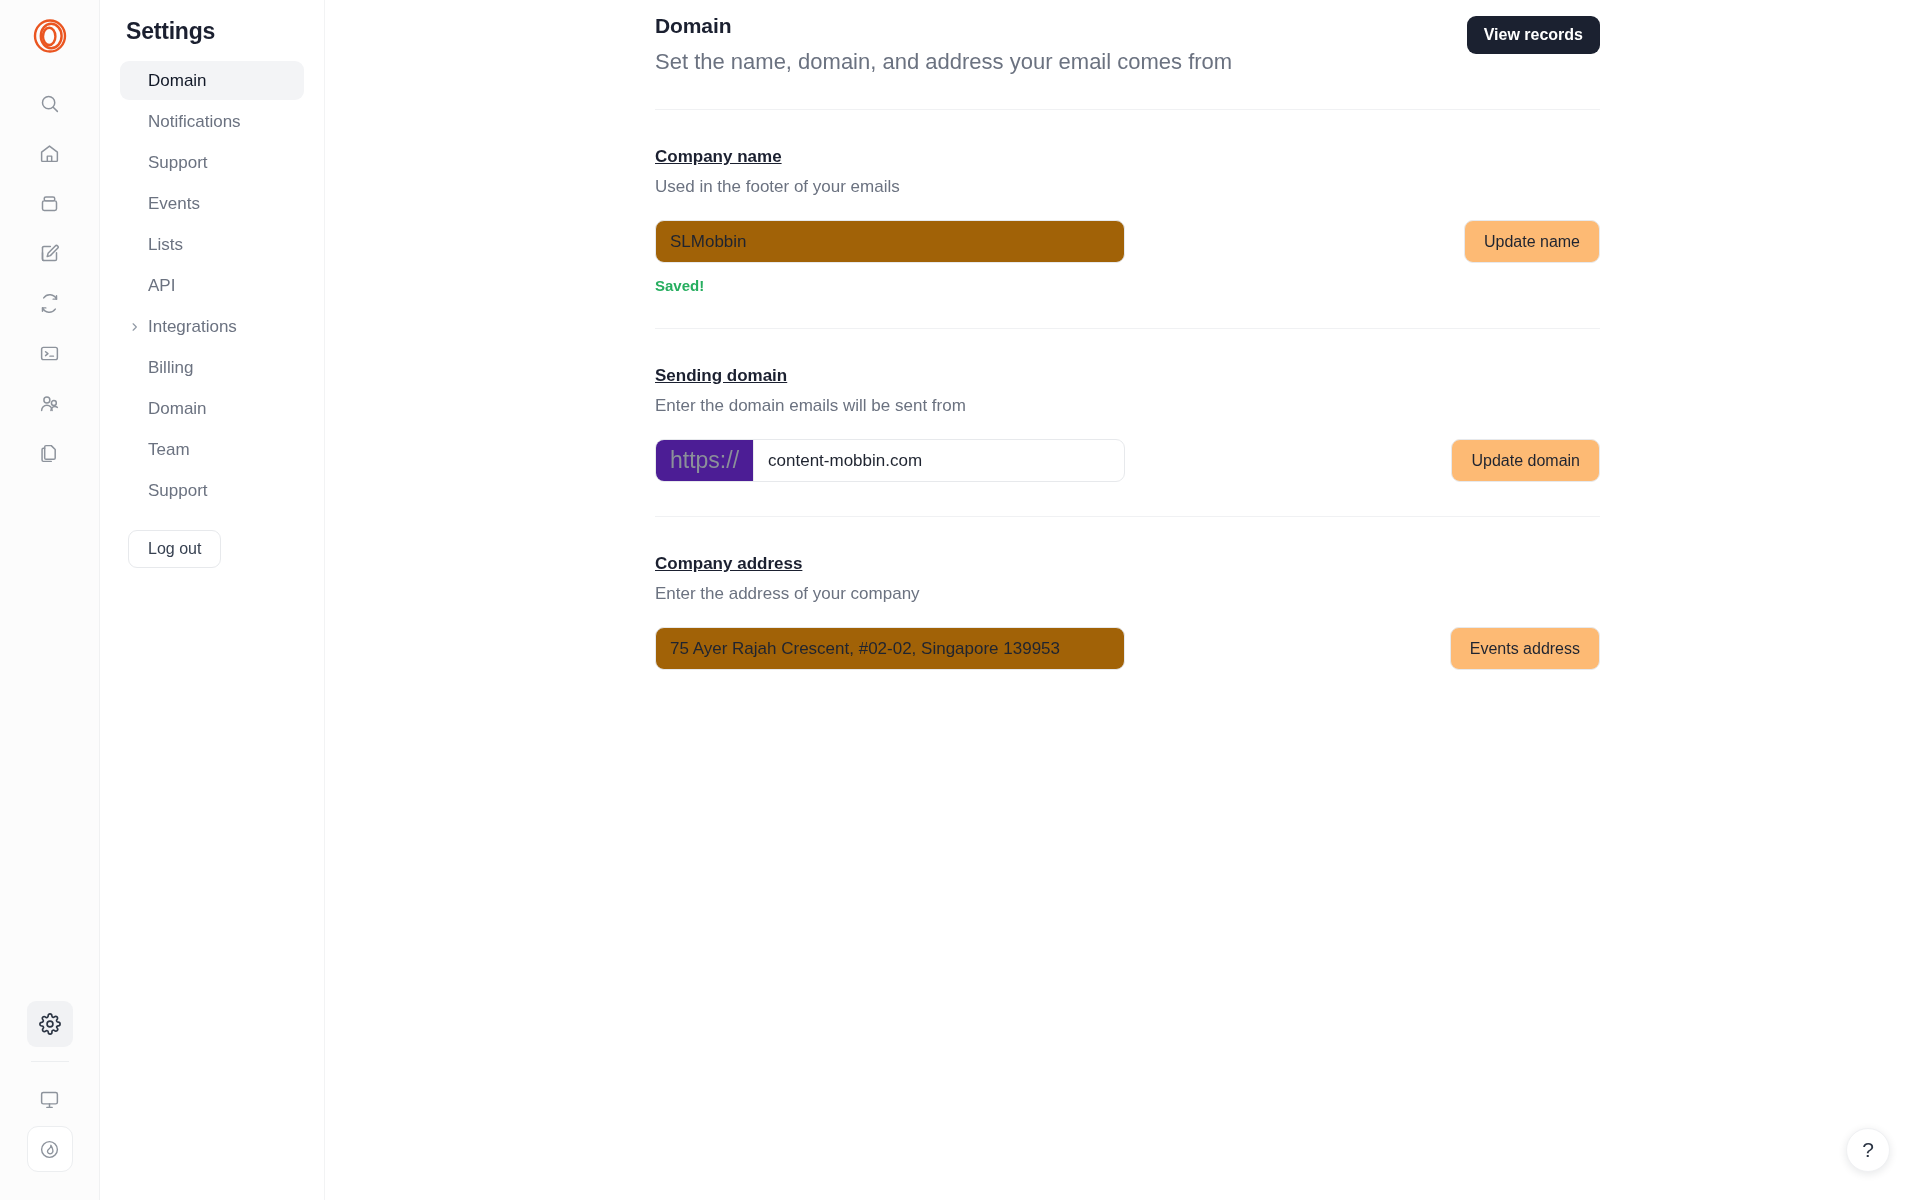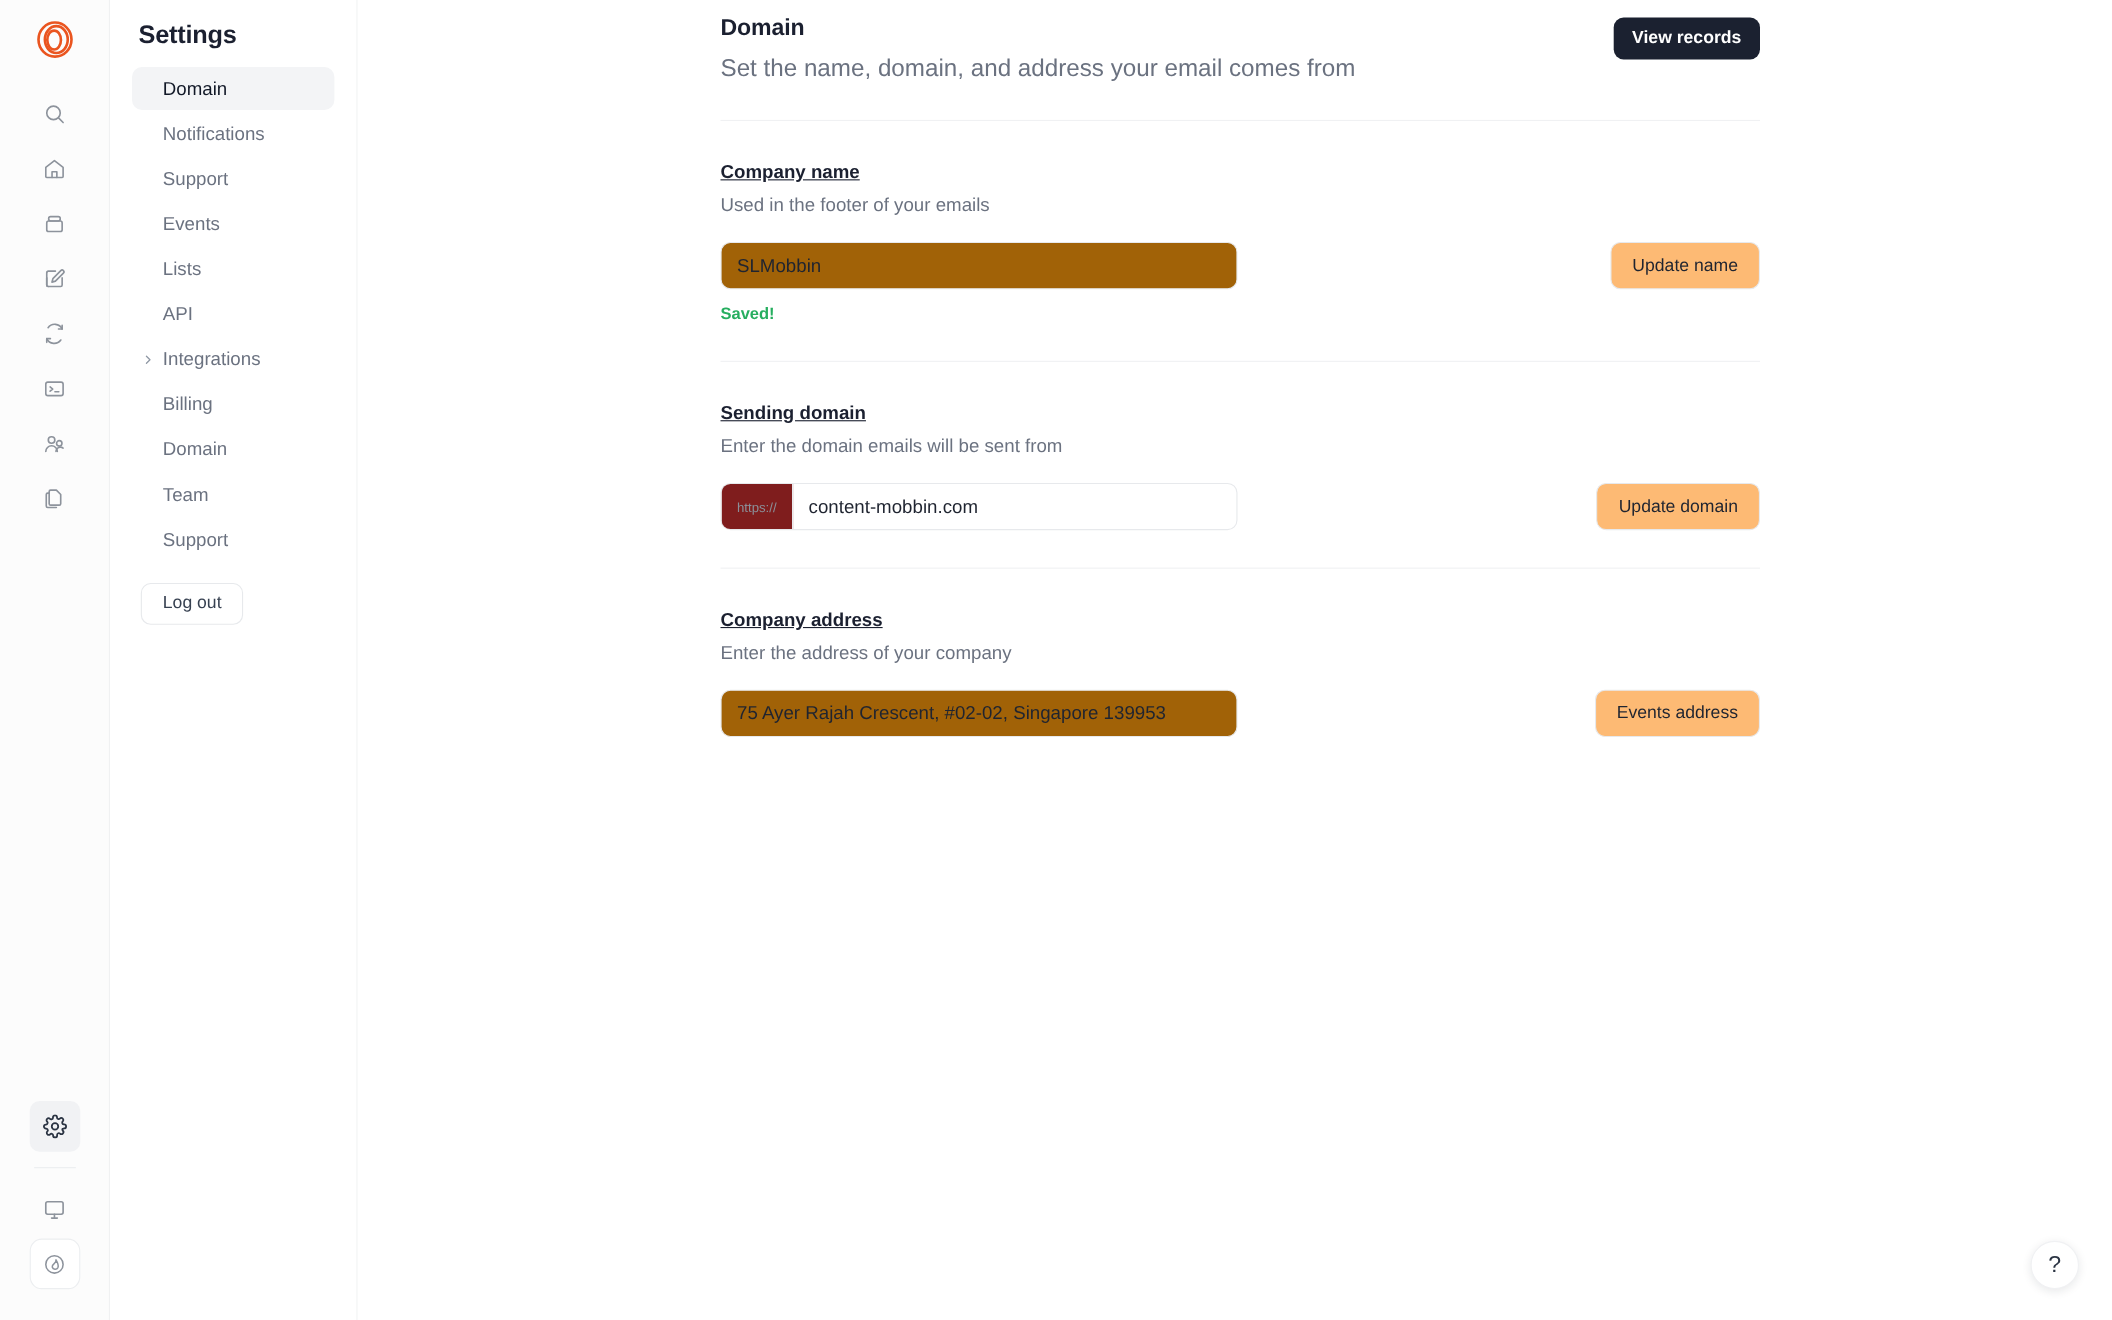--- a/index.html
+++ b/index.html
@@ -106,23 +106,23 @@
     padding: 0 14px;
     display: flex; align-items: center;
     font-family: "Liberation Sans", sans-serif;
   }
   .prefixed {
     width: 470px; height: 43px;
     border: 1px solid #e7e9ec; border-radius: 9px;
     display: flex; align-items: stretch; overflow: hidden; background: #fff;
   }
   .prefix {
-    background: #7f1d1d; border-right: 1px solid #e9ebee;
+    background: #4c1d95; border-right: 1px solid #e9ebee;
     display: flex; align-items: center; padding: 0 14px;
-    font-size: 12px; color: #8b9099;
+    font-size: 23px; color: #8b9099;
   }
   .prefix-val {
     flex: 1 1 auto; display: flex; align-items: center;
     padding: 0 14px; font-size: 17px; color: #1f2430;
   }
   .ghost-btn {
     border: 1px solid #e7e9ec; border-radius: 9px; background: #fdba74;
     height: 43px; padding: 0 19px;
     font-size: 16px; color: #1f2430;
     display: inline-flex; align-items: center; justify-content: center;

